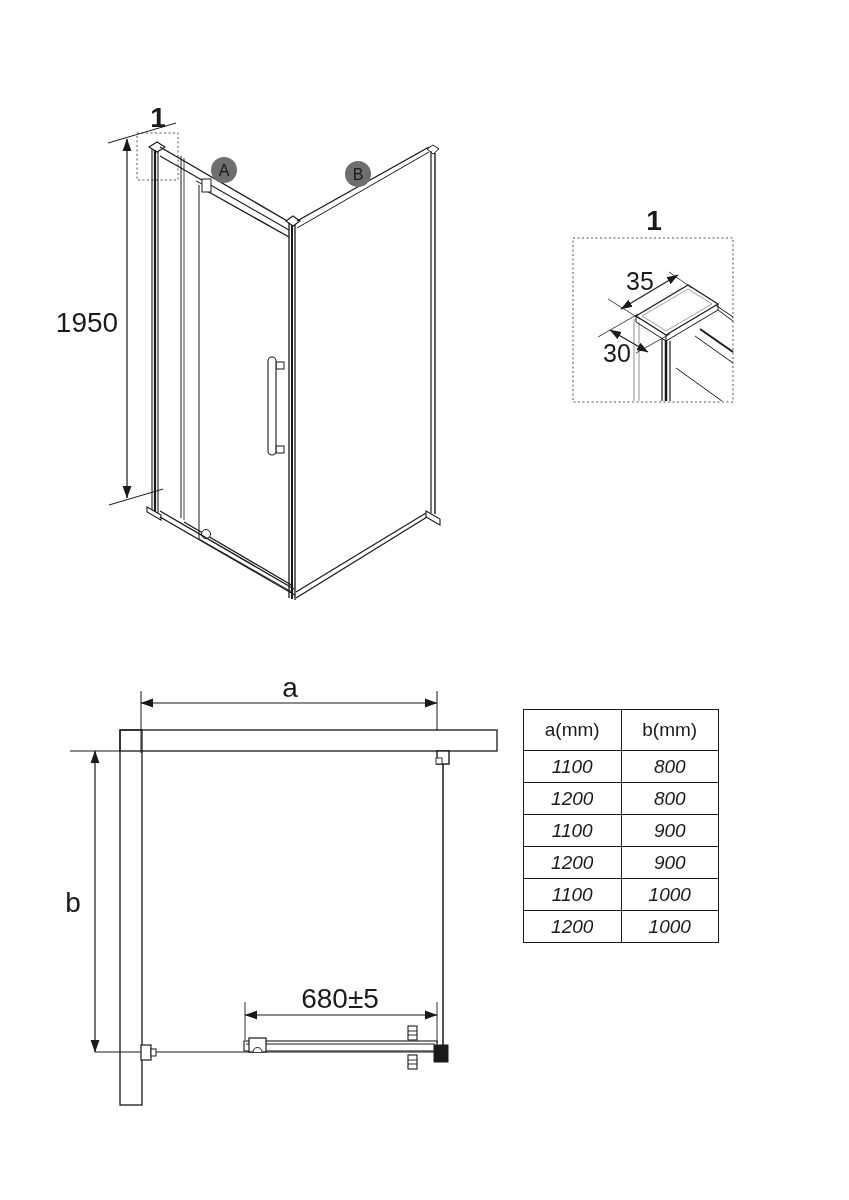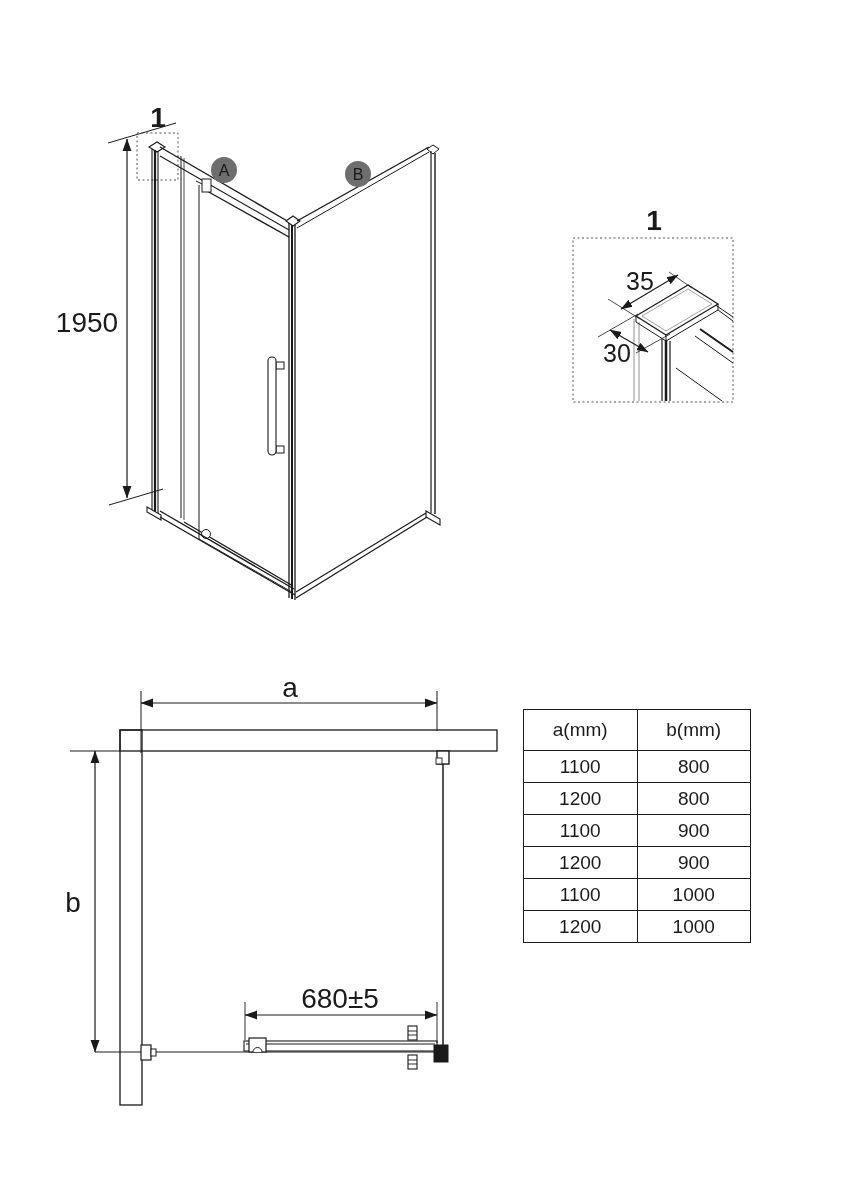--- a/index.html
+++ b/index.html
@@ -8,26 +8,26 @@
   .art{position:absolute;left:0;top:0;width:849px;height:1200px;}
   .art line,.art path,.art rect,.art polygon{stroke:#1a1a1a;fill:none;stroke-linecap:butt;}
   .art text{fill:#1a1a1a;stroke:none;font-family:"Liberation Sans",sans-serif;}
   .glass{stroke:#9a9a9a;}
   .soft{stroke:#bbbbbb;}
   .ext{stroke:#8a8a8a;stroke-width:1;}
   .badge{fill:#6e6e6e;stroke:none;}
   .badge-letter{fill:#f2f2f2;font-size:16px;}
   .dimtext{font-size:28px;}
   .callout{font-size:28px;font-weight:bold;}
-  .spec-table{position:absolute;left:523px;top:709px;width:228px;}
+  .spec-table{position:absolute;left:523px;top:709px;width:196px;}
   .spec-table table{width:100%;border-collapse:collapse;table-layout:fixed;}
   .spec-table th,.spec-table td{border:1px solid #1a1a1a;text-align:center;vertical-align:middle;
       font-weight:normal;font-size:19px;color:#1a1a1a;padding:0;}
   .spec-table th{height:40px;}
-  .spec-table td{height:31px;}
+  .spec-table td{height:31px;font-style:italic;}
 </style>
 </head>
 <body>
 
 <div class="canvas">
 
 <svg class="art" viewBox="0 0 849 1200">
   <defs>
     <marker id="arr" viewBox="0 0 10 10" refX="9.2" refY="5" markerWidth="11" markerHeight="11" orient="auto-start-reverse">
       <path d="M0,1.6 L9.5,5 L0,8.4 Z" style="fill:#1a1a1a;stroke:none"></path>

